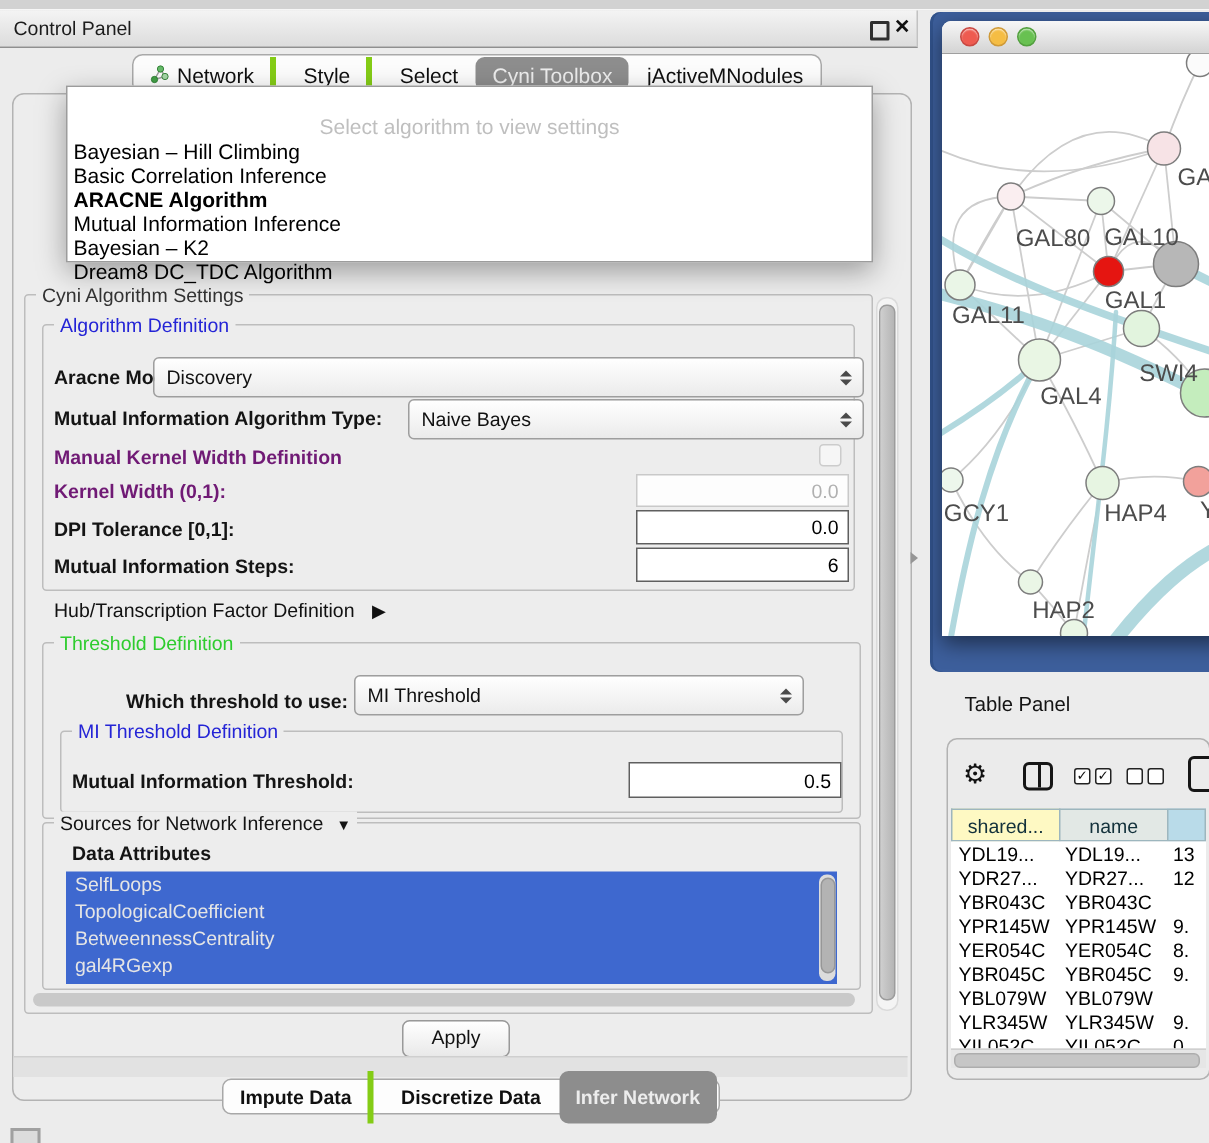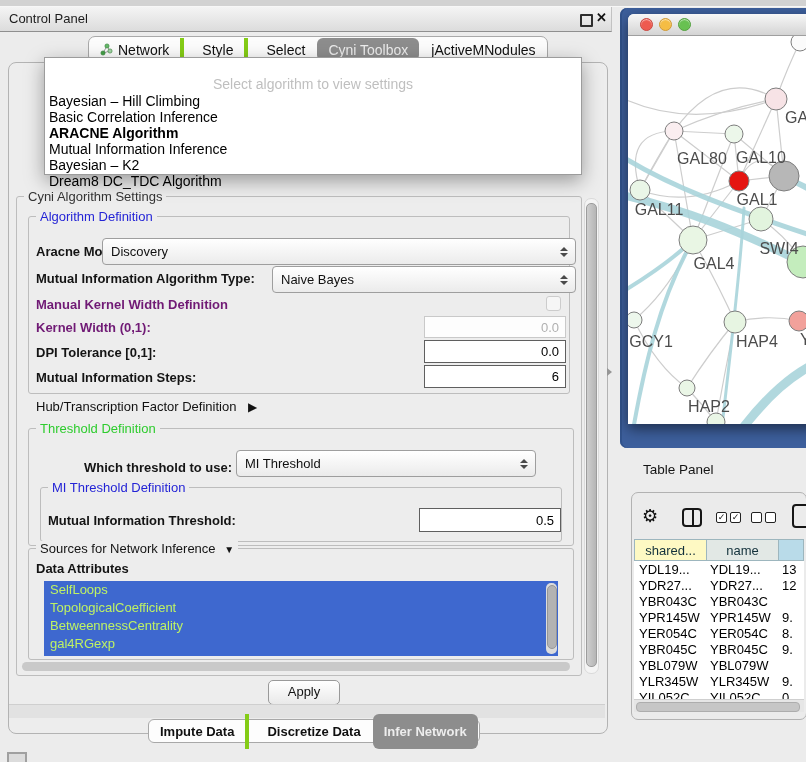--- a/index.html
+++ b/index.html
@@ -52,21 +52,21 @@
   .spin .dn{border-top:4px solid #4a4a4a;}
   input.field{box-sizing:border-box;text-align:right;font-family:"Liberation Sans",sans-serif;
     font-size:13px;padding-right:6px;background:#fff;outline:none;}
   #in-kernel{border:1px solid #c9c9c9;color:#b0b0b0;background:#fdfdfd;}
   #in-dpi,#in-steps,#in-mithresh{border:1.5px solid #5f5f5f;color:#000;}
   #chk-manual{left:546px;top:296px;width:13px;height:13px;border:1px solid #cccccc;border-radius:3px;background:#f6f6f6;}
   #hub-row{left:36px;top:399px;color:#111;}
   #hub-row .arr{font-size:12px;margin-left:8px;}
   
   #attr-list{left:44px;top:581px;width:514px;height:75px;background:#3e68cf;overflow:hidden;}
-  .attr-item{height:18px;line-height:18px;padding-left:6px;color:#bef264;font-size:13px;white-space:nowrap;}
+  .attr-item{height:18px;line-height:18px;padding-left:6px;color:#e5e5e5;font-size:13px;white-space:nowrap;}
   #attr-scroll{left:546px;top:583px;width:11px;height:71px;background:#dcdcdc;border-radius:5px;}
   #attr-thumb{left:1px;top:2px;width:8px;height:62px;background:#b3b3b3;border:1px solid #979797;border-radius:5px;}
   
   #hscroll-thumb{left:22px;top:662px;width:548px;height:9px;background:#c9c9c9;border-radius:5px;}
   #vscroll{left:584px;top:198px;width:13px;height:474px;background:#f4f4f4;border:1px solid #dadada;border-radius:7px;}
   #vscroll-thumb{left:1px;top:4px;width:9px;height:462px;background:linear-gradient(90deg,#cfcfcf,#b5b5b5);
     border:1px solid #9c9c9c;border-radius:5px;}
   
   #apply-btn{left:268px;top:680px;width:70px;height:23px;background:linear-gradient(#ffffff,#e9e9e9);
     border:1px solid #999;border-radius:5px;text-align:center;line-height:21px;font-size:13px;color:#111;}
@@ -208,21 +208,21 @@
 <span class="abs legend" id="lg-midef">MI Threshold Definition</span>
 
 <div class="abs blabel" style="left:48px;top:513px;">Mutual Information Threshold:</div>
 <input class="abs field" id="in-mithresh" style="left: 419px; top: 508px; width: 142px; height: 24px;" value="0.5">
 
 <div class="abs fs" id="fs-sources"></div>
 <span class="abs legend" id="lg-sources">
   <span>Sources for Network Inference</span>
   <span class="arr">▼</span>
 </span>
-<div class="abs blabel" style="left:36px;top:561px;">Data Attributes</div>
+<div class="abs blabel" style="left:48px;top:561px;">Data Attributes</div>
 <div class="abs" id="attr-list">
     <div class="attr-item">SelfLoops</div>
     <div class="attr-item">TopologicalCoefficient</div>
     <div class="attr-item">BetweennessCentrality</div>
     <div class="attr-item">gal4RGexp</div>
   </div>
 <div class="abs" id="attr-scroll">
   <div class="abs" id="attr-thumb"></div>
 </div>
 

